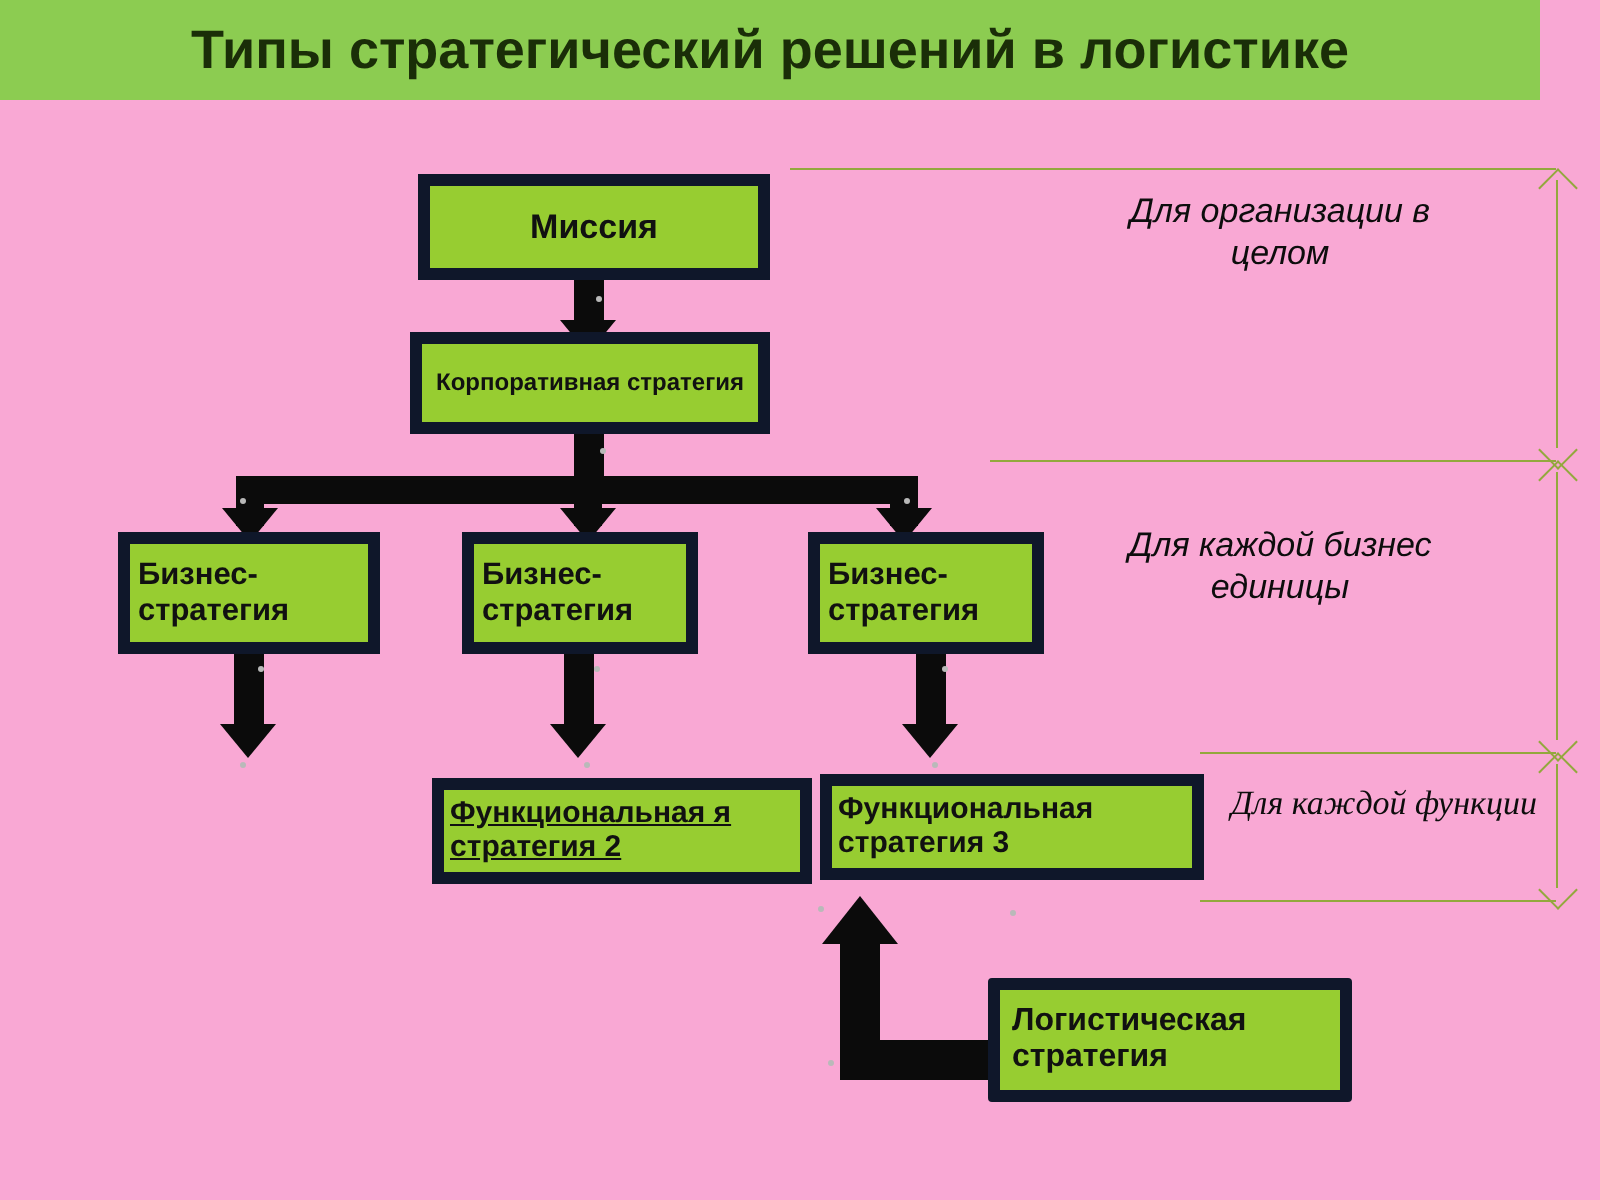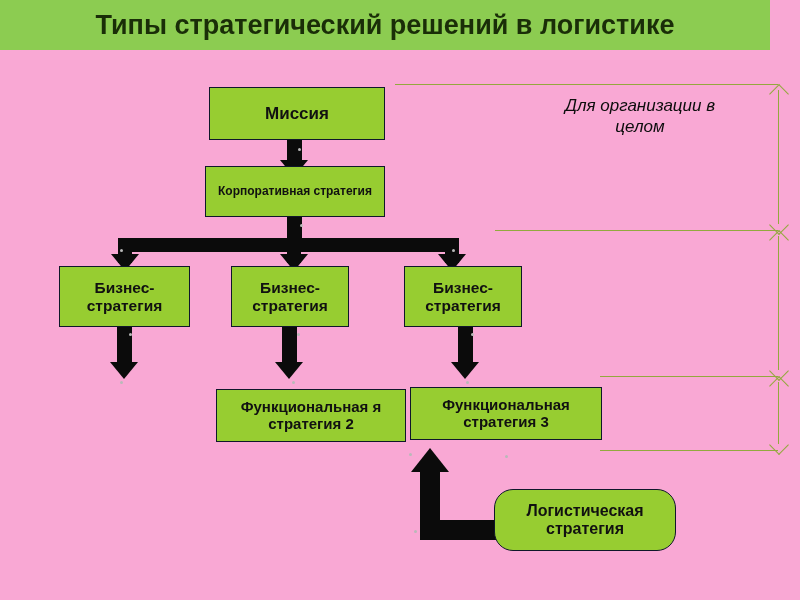--- a/index.html
+++ b/index.html
@@ -41,33 +41,32 @@
     font-size: 27px;
     color: #1a2e08;
     letter-spacing: 0px;
     white-space: nowrap;
   }
 
   
   .gbox {
     position: absolute;
     background: #97cd31;
-    border: 1px solid #0f172a;
+    border: 6px solid #0f172a;
     box-sizing: border-box;
     display: flex;
     align-items: center;
     justify-content: center;
-    text-align: center;
     font-family: "Liberation Sans", sans-serif;
     font-weight: bold;
     color: #111111;
     line-height: 1.12;
   }
   .gbox.rounded {
-    border-radius: 19px;
+    border-radius: 2px;
   }
 
   
   .bar {
     position: absolute;
     background: #0b0b0b;
   }
   .arrow-down {
     position: absolute;
     width: 0;
@@ -145,21 +144,23 @@
 
   <div class="chev up" style="left:772px; top:87px;"></div>
   <div class="chev down" style="left:772px; top:218px;"></div>
   <div class="chev up" style="left:772px; top:233px;"></div>
   <div class="chev down" style="left:772px; top:364px;"></div>
   <div class="chev up" style="left:772px; top:379px;"></div>
   <div class="chev down" style="left:772px; top:438px;"></div>
 
   <div class="side-caption cap-sans" style="left:545px; top:96px; width:190px; font-size:17px;">Для организации в целом</div>
 
-
+  <div class="side-caption cap-sans" style="left:545px; top:263px; width:190px; font-size:17px;">Для каждой бизнес единицы</div>
+
+  <div class="side-caption cap-serif" style="left:612px; top:392px; width:160px; font-size:17px;">Для каждой функции</div>
 
   <div class="bar" style="left:287px; top:140px; width:15px; height:26px;"></div>
   <div class="arrow-down" style="left:280px; top:160px;"></div>
 
   <div class="bar" style="left:287px; top:216px; width:15px; height:24px;"></div>
   <div class="bar" style="left:118px; top:238px; width:341px; height:14px;"></div>
 
   <div class="bar" style="left:118px; top:250px; width:14px; height:13px;"></div>
   <div class="bar" style="left:287px; top:250px; width:14px; height:13px;"></div>
   <div class="bar" style="left:445px; top:250px; width:14px; height:13px;"></div>
@@ -194,21 +195,21 @@
 
   <div class="gbox" style="left:231px; top:266px; width:118px; height:61px; font-size:15.5px; padding:0 4px;">
     <span>Бизнес-стратегия</span>
   </div>
 
   <div class="gbox" style="left:404px; top:266px; width:118px; height:61px; font-size:15.5px; padding:0 4px;">
     <span>Бизнес-стратегия</span>
   </div>
 
 
-  <div class="gbox" style="left:216px; top:389px; width:190px; height:53px; font-size:15px; padding:0 3px;">
+  <div class="gbox" style="left:216px; top:389px; width:190px; height:53px; font-size:15px; padding:0 3px;text-decoration:underline;">
     <span>Функциональная я стратегия 2</span>
   </div>
 
   <div class="gbox" style="left:410px; top:387px; width:192px; height:53px; font-size:15px; padding:0 3px;">
     <span>Функциональная стратегия 3</span>
   </div>
 
   <div class="gbox rounded" style="left:494px; top:489px; width:182px; height:62px; font-size:16px; padding:0 6px;">
     <span>Логистическая стратегия</span>
   </div>

